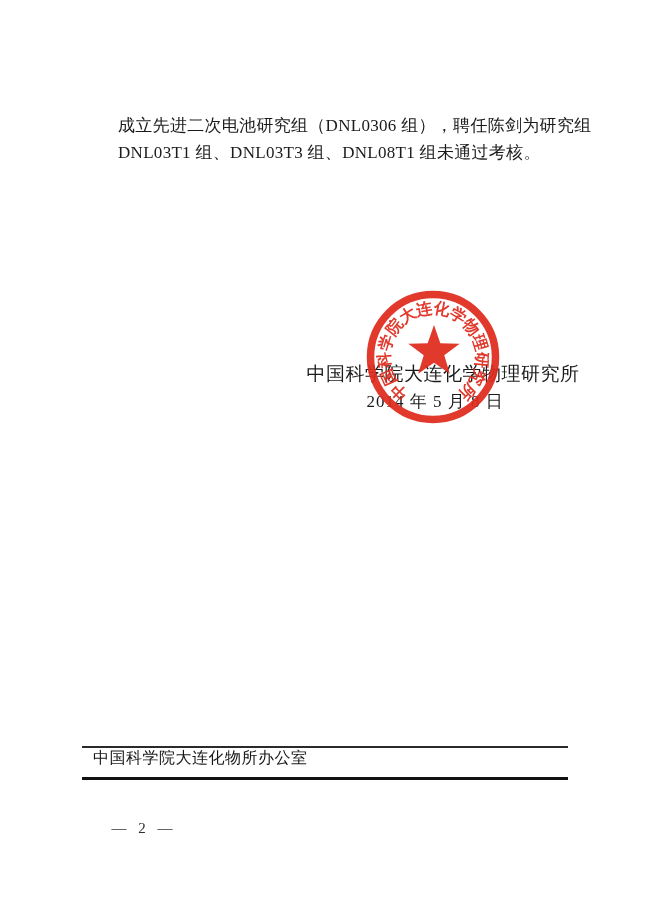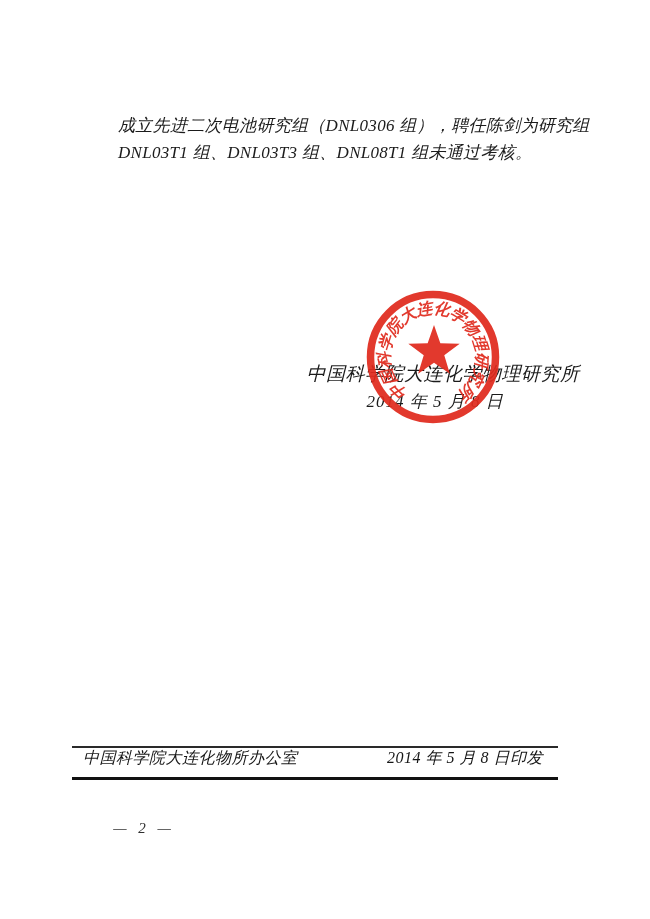--- a/index.html
+++ b/index.html
@@ -8,21 +8,20 @@
   body {
     font-family: "Liberation Serif", "DejaVu Serif", serif;
     color: var(--ink);
   }
   .page {
     position: relative;
     width: 650px;
     height: 919px;
     background: #ffffff;
     overflow: hidden;
-    font-style: italic;
   }
   
   .doc-body {
     position: absolute;
     left: 84px;
     top: 112px;
     width: 496px;
     font-size: 17px;
     line-height: 27px;
     letter-spacing: 0.3px;
@@ -69,21 +68,21 @@
   }
   .seal-star { fill: var(--seal-color); }
   .seal-char {
     fill: var(--seal-color);
     font-family: "Liberation Serif", "DejaVu Serif", serif;
     font-weight: bold;
   }
   
   .footer {
     position: absolute;
-    left: 72px;
+    left: 82px;
     top: 746px;
     width: 486px;
     height: 34px;
     border-top: 2px solid #2a2a2a;
     border-bottom: 3.5px solid #111111;
     display: flex;
     align-items: center;
     justify-content: space-between;
     padding: 0 15px 8px 11px;
     font-size: 16px;
@@ -133,18 +132,17 @@
         <text x="123.60" y="56.82" font-size="16" text-anchor="middle" dominant-baseline="central" class="seal-char" transform="rotate(51.98 123.60 56.82)">物</text>
         <text x="131.80" y="72.49" font-size="16" text-anchor="middle" dominant-baseline="central" class="seal-char" transform="rotate(72.77 131.80 72.49)">理</text>
         <text x="133.91" y="90.05" font-size="16" text-anchor="middle" dominant-baseline="central" class="seal-char" transform="rotate(93.57 133.91 90.05)">研</text>
         <text x="129.64" y="107.21" font-size="16" text-anchor="middle" dominant-baseline="central" class="seal-char" transform="rotate(114.36 129.64 107.21)">究</text>
         <text x="119.56" y="121.74" font-size="16" text-anchor="middle" dominant-baseline="central" class="seal-char" transform="rotate(135.15 119.56 121.74)">所</text>
       </g>
   </svg>
 
   <div class="footer">
     <span>中国科学院大连化物所办公室</span>
-    <span>2014 年 5 月 8 日印发</span>
   </div>
 
   <div class="page-number">— 2 —</div>
 
 </div>
 
 </body></html>

